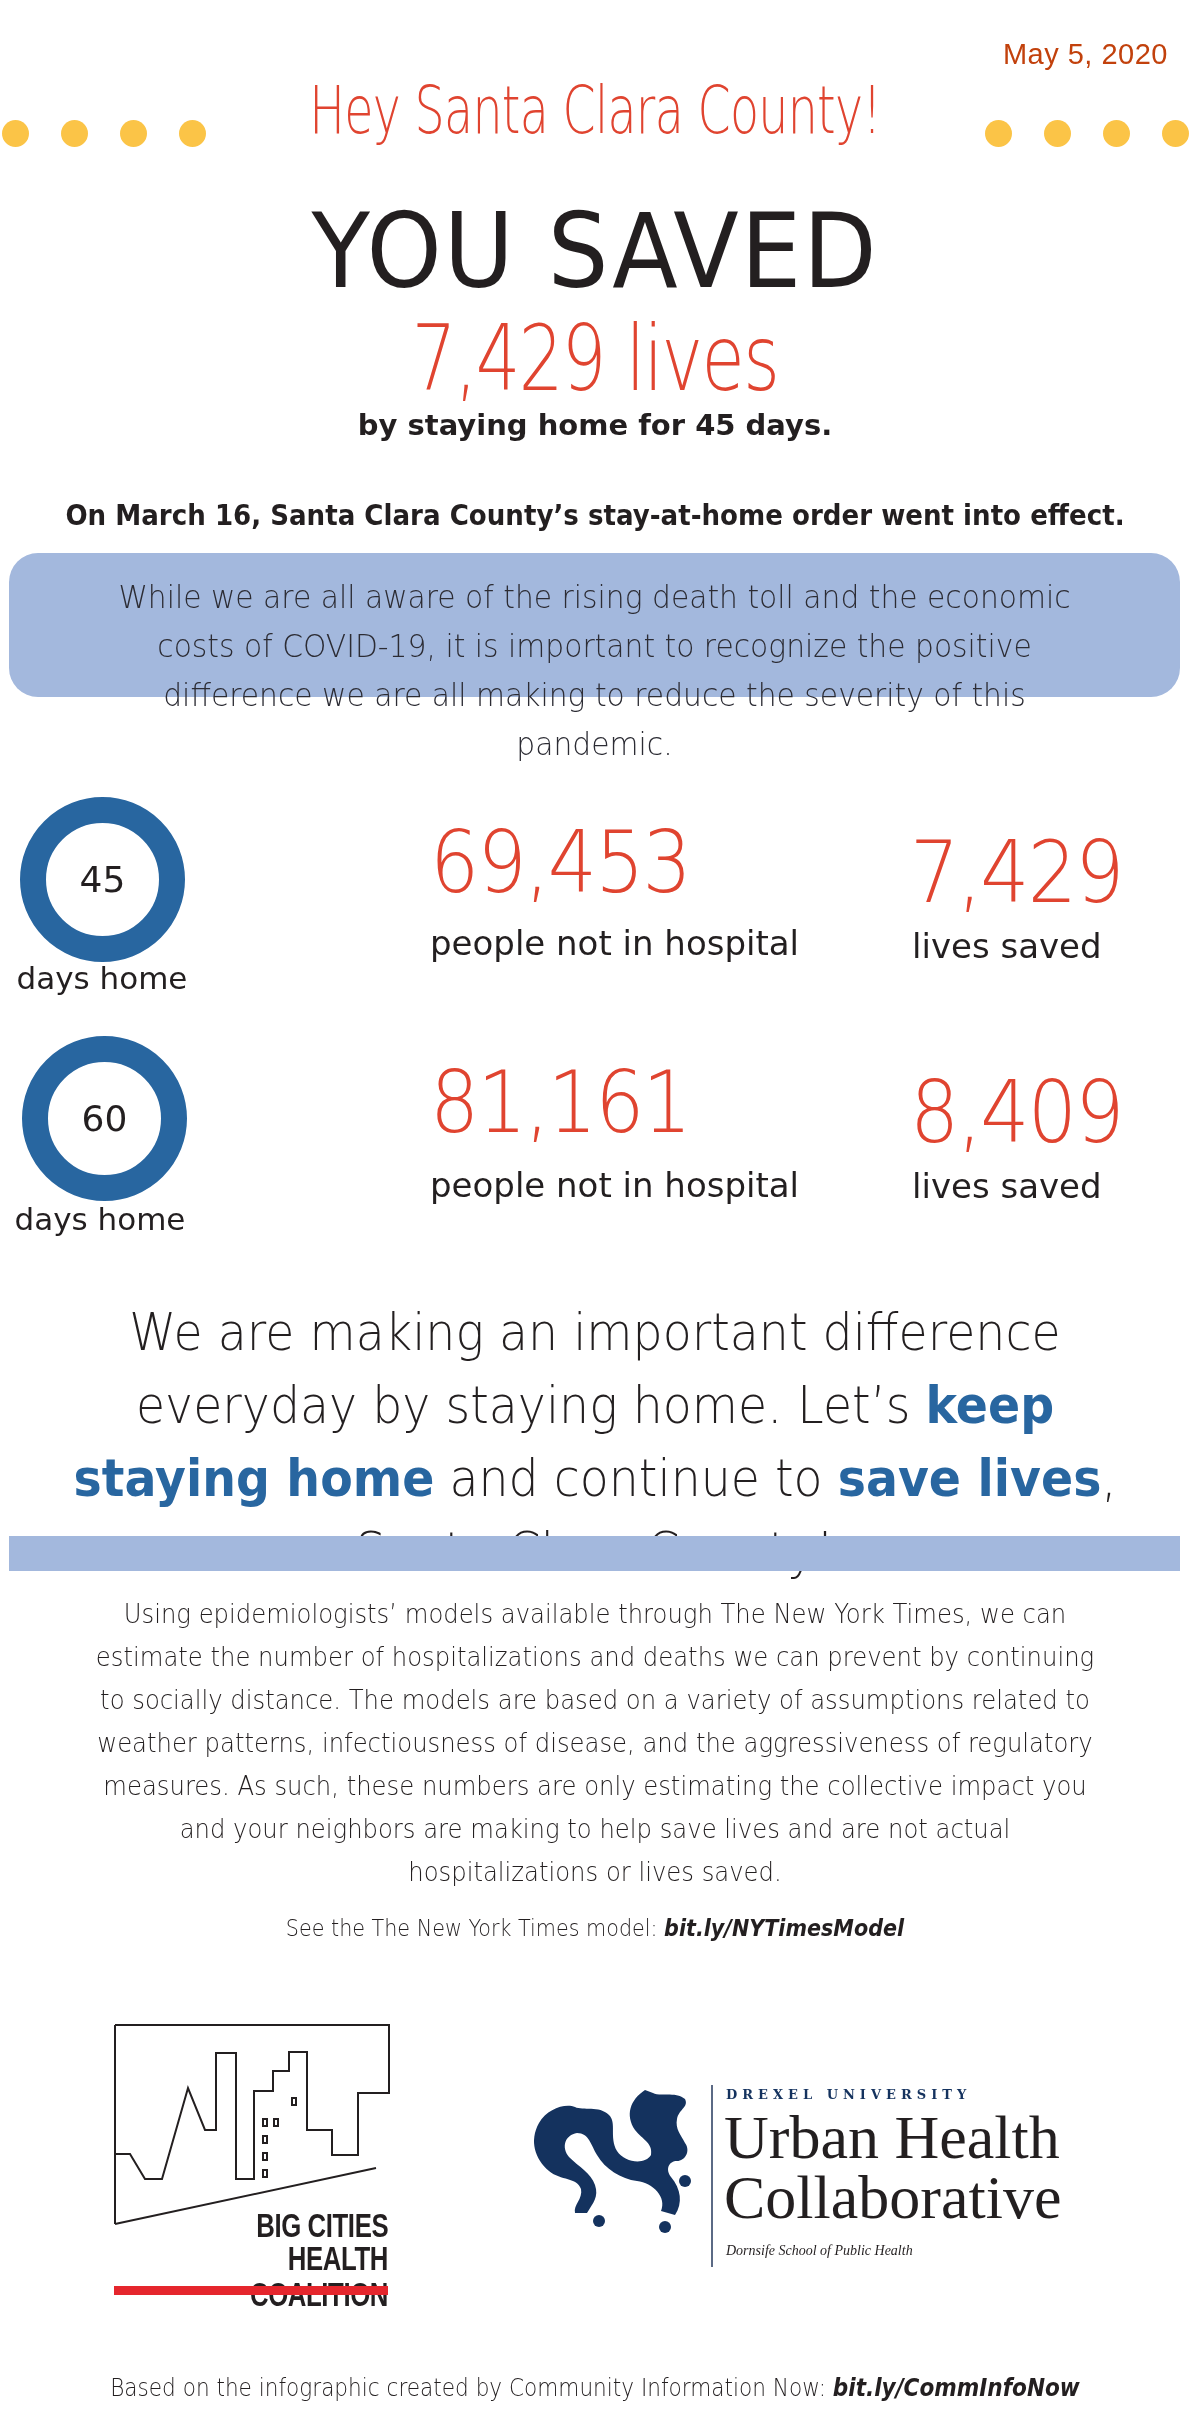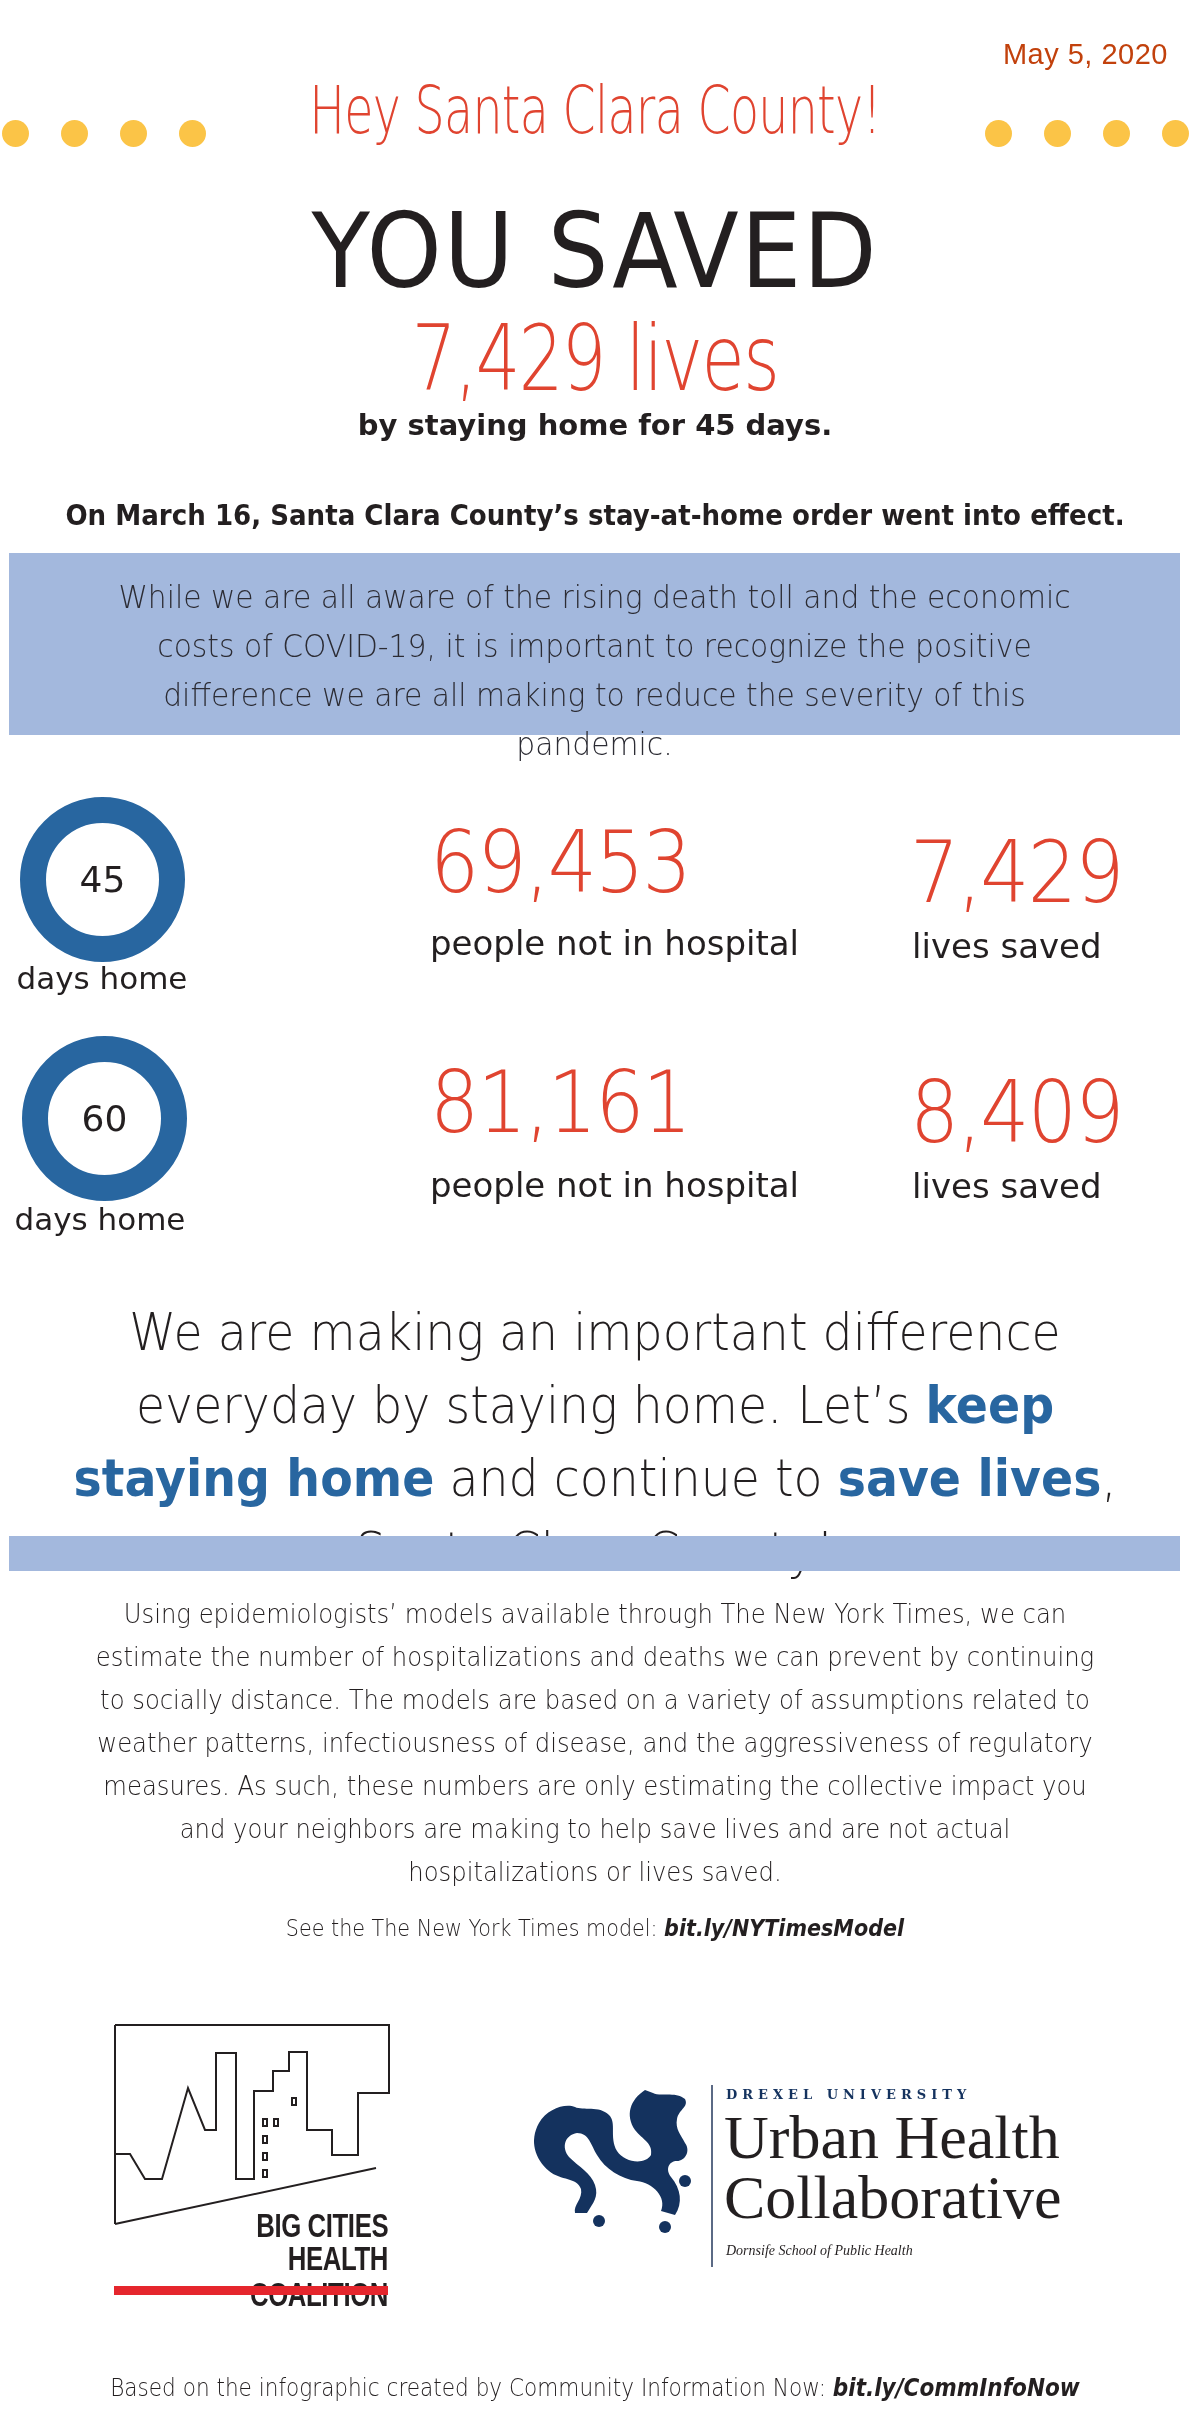--- a/index.html
+++ b/index.html
@@ -16,21 +16,21 @@
 
   .you-saved { top: 190px; font-size: 104px; font-weight: 500; color: #231f20; letter-spacing: 2px; transform: scaleX(0.92); transform-origin: center; }
 
   .lives-big { top: 306px; font-size: 90px; color: #e04430; font-weight: 300; transform: scaleX(0.78); transform-origin: center; letter-spacing: -2px; }
 
   .by-staying { top: 408px; font-size: 29px; font-weight: bold; color: #231f20; }
 
   .march { top: 498px; font-size: 29px; font-weight: bold; color: #231f20; transform: scaleX(0.9); transform-origin: center; }
 
   .band { left: 9px; width: 1171px; background: #a3b8dd; }
-  .band1 { top: 553px; height: 182px; }
+  .band1 { top: 553px; height: 144px; border-radius: 29px; }
   .band1 p { position: absolute; left: 0; width: 100%; top: 20px; text-align: center; font-size: 32px; line-height: 49px; color: #2c2c34; font-weight: 300; padding: 0 40px; transform: scaleX(0.93); transform-origin: center; }
 
   .circle { width: 165px; height: 165px; border-radius: 50%; border: 26px solid #2866a0; background: #fff; display: flex; align-items: center; justify-content: center; }
   .circle span { font-size: 36px; color: #231f20; }
   .days-label { font-size: 31px; color: #231f20; width: 200px; text-align: center; }
 
   .stat-num { font-size: 86px; color: #e04430; font-weight: 300; transform: scaleX(0.9); transform-origin: left; letter-spacing: -2px; }
   .stat-label { font-size: 34px; color: #231f20; }
 
   .closing { top: 1296px; font-size: 51px; line-height: 73px; color: #231f20; font-weight: 300; padding: 0 20px; transform: scaleX(0.93); transform-origin: center; }

